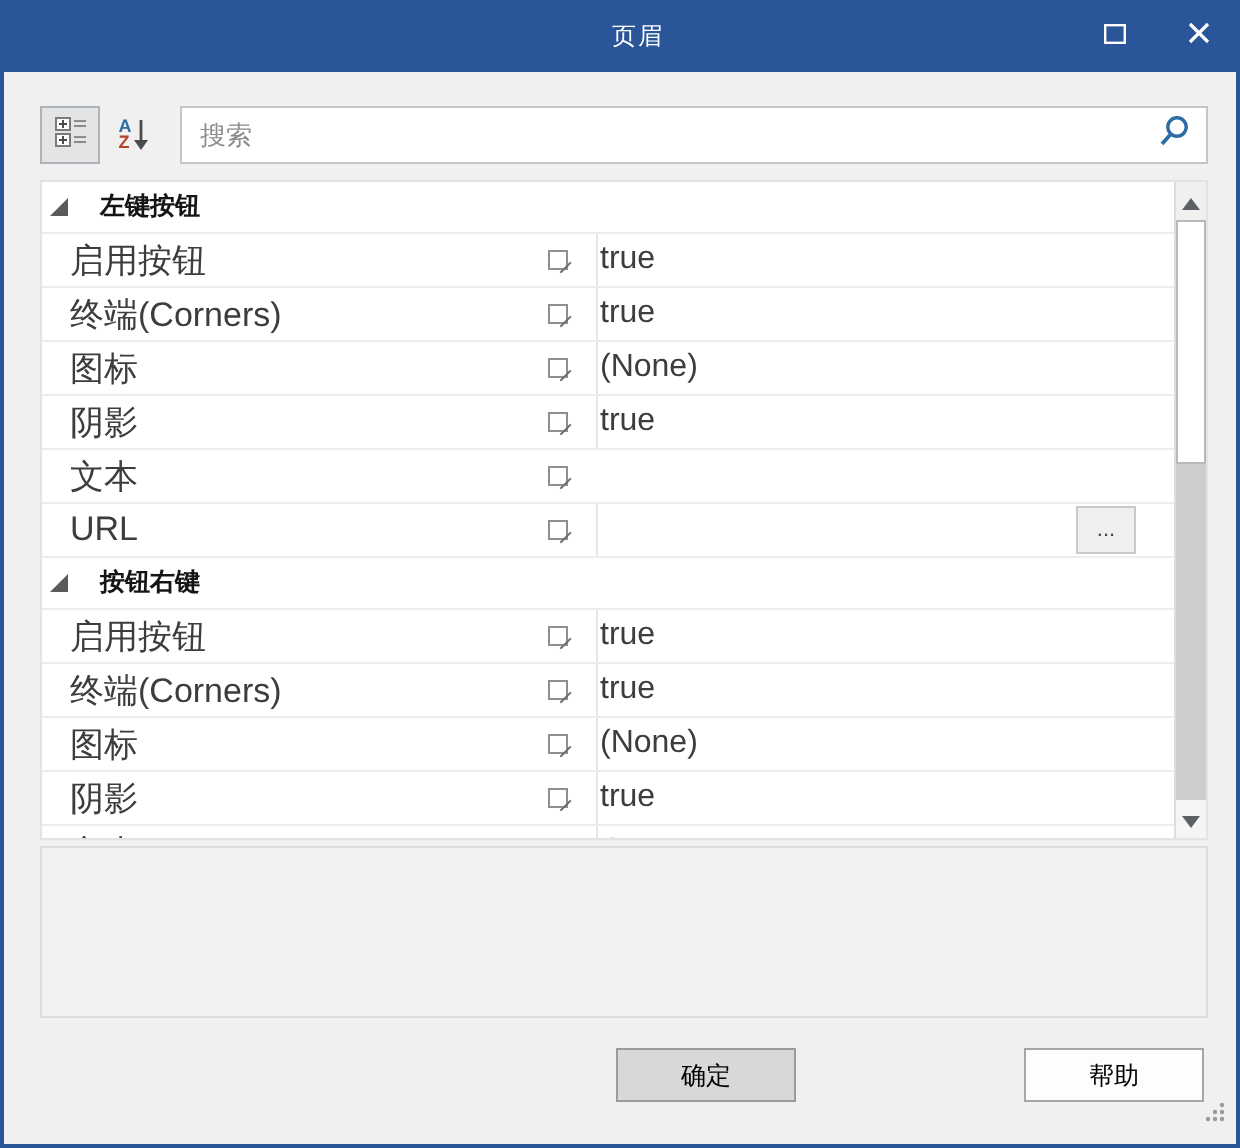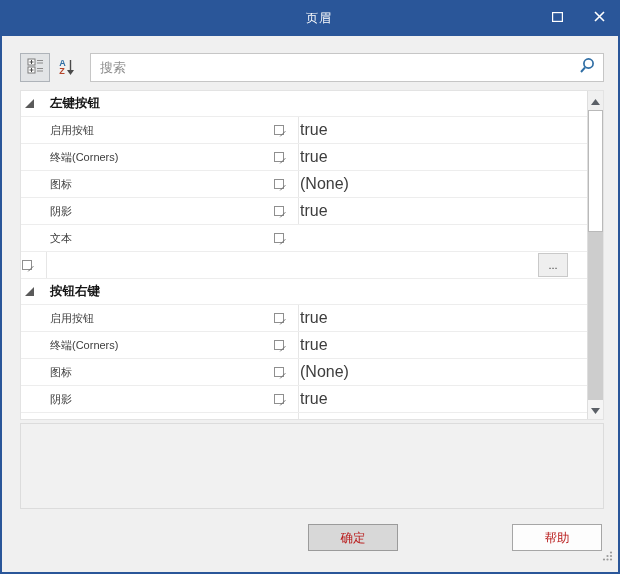--- a/index.html
+++ b/index.html
@@ -27,33 +27,33 @@
   .search-box{flex:1;height:29px;margin-left:8px;background:#fff;border:1px solid #c6c6c6;display:flex;align-items:center;padding:0 7px;gap:8px;}
   .search-box input{flex:1;border:none;outline:none;font-family:inherit;font-size:13px;color:#333;background:transparent;}
   .search-box input::placeholder{color:#8c8c8c;}
   
   .grid{position:absolute;top:88px;left:18px;width:584px;height:330px;background:#fde047;border:1px solid #e3e3e3;overflow:hidden;}
   .rows{position:absolute;top:0;left:0;width:567px;}
   .crow{height:26px;display:flex;align-items:center;border-bottom:1px solid #ededed;background:#fff;}
   .expander{width:9px;height:9px;margin-left:4px;display:inline-flex;}
   .clabel{margin-left:16px;font-weight:bold;color:#151515;font-size:12.5px;}
   .prow{height:27px;display:flex;align-items:center;border-bottom:1px solid #ededed;position:relative;background:#fff;}
-  .pname{width:252px;padding-left:29px;color:#3d3d3d;white-space:nowrap;overflow:hidden;flex:0 0 252px;font-size:11px;}
+  .pname{width:252px;padding-left:14px;color:#3d3d3d;white-space:nowrap;overflow:hidden;flex:0 0 252px;font-size:17px;}
   .picon{width:13px;height:13px;display:inline-flex;flex:0 0 13px;}
   .pval{flex:1;height:100%;margin-left:12px;border-left:1px solid #e6e6e6;padding-left:1px;display:flex;align-items:center;color:#3d3d3d;font-size:16px;}
   .ell{position:absolute;right:20px;top:1px;width:30px;height:24px;background:#efefef;border:1px solid #c9c9c9;font-family:inherit;font-size:11px;color:#444;padding:0;line-height:20px;cursor:pointer;}
   
   .scrollbar{position:absolute;top:0;right:0;width:16px;height:328px;background:#cdcdcd;border-left:1px solid #dedede;}
   .sb-up{height:19px;background:#f0f0f0;display:flex;align-items:center;justify-content:center;cursor:pointer;}
   .sb-thumb{height:122px;background:#ffffff;border:1px solid #b9b9b9;cursor:pointer;}
   .sb-down{position:absolute;bottom:0;left:0;width:100%;height:19px;background:#f5f5f5;display:flex;align-items:center;justify-content:center;cursor:pointer;}
   
   .desc{position:absolute;top:421px;left:18px;width:584px;height:86px;background:#f1f1f1;border:1px solid #dcdcdc;}
   
-  .btn{position:absolute;top:522px;width:90px;height:27px;border:1px solid #a6a6a6;background:#fdfdfd;font-family:inherit;font-size:12.5px;color:#b91c1c;text-align:center;line-height:24px;cursor:pointer;padding:0;}
+  .btn{position:absolute;top:522px;width:90px;height:27px;border:1px solid #a6a6a6;background:#fdfdfd;font-family:inherit;font-size:12.5px;color:#000000;text-align:center;line-height:24px;cursor:pointer;padding:0;}
   .btn.primary{background:#d8d8d8;border-color:#9b9b9b;left:306px;}
   .btn.cancel{left:408px;}
   .btn.help{left:510px;}
   .grip{position:absolute;right:5px;bottom:7px;}
 </style>
 </head>
 <body>
 
 <div class="dialog">
 
@@ -166,20 +166,21 @@
         <div class="prow">
           <span class="pname">文本</span>
           <span class="picon">
             <svg width="13" height="13" viewBox="0 0 13 13">
               <rect x="1.5" y="1.5" width="9" height="9" fill="none" stroke="#8f8f8f"></rect>
               <path d="M7.2 12.4 L12.4 7.2" stroke="#6f6f6f"></path>
             </svg>
           </span>
         </div>
         <div class="prow">
+          <span class="pname">URL</span>
           <span class="picon">
             <svg width="13" height="13" viewBox="0 0 13 13">
               <rect x="1.5" y="1.5" width="9" height="9" fill="none" stroke="#8f8f8f"></rect>
               <path d="M7.2 12.4 L12.4 7.2" stroke="#6f6f6f"></path>
             </svg>
           </span>
           <span class="pval"></span>
           <button class="ell">...</button>
         </div>
         <div class="crow">

